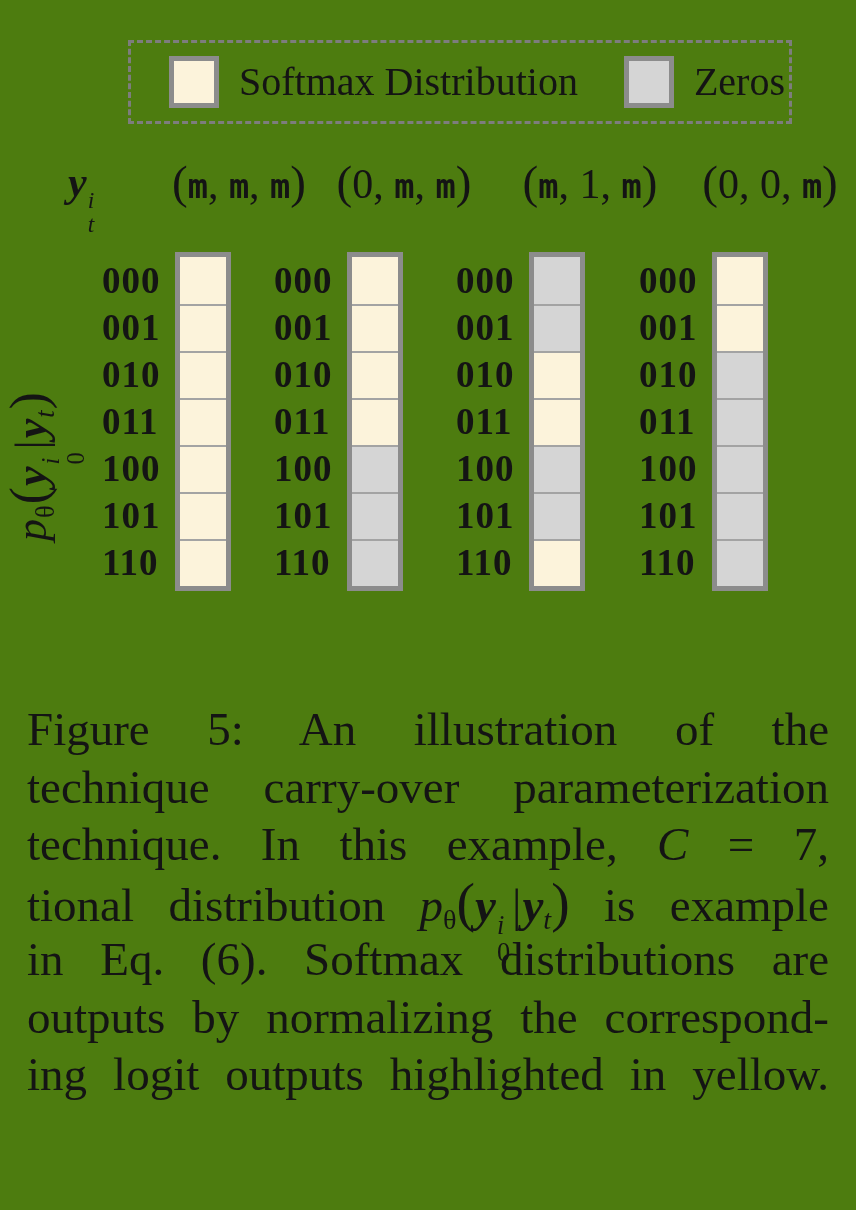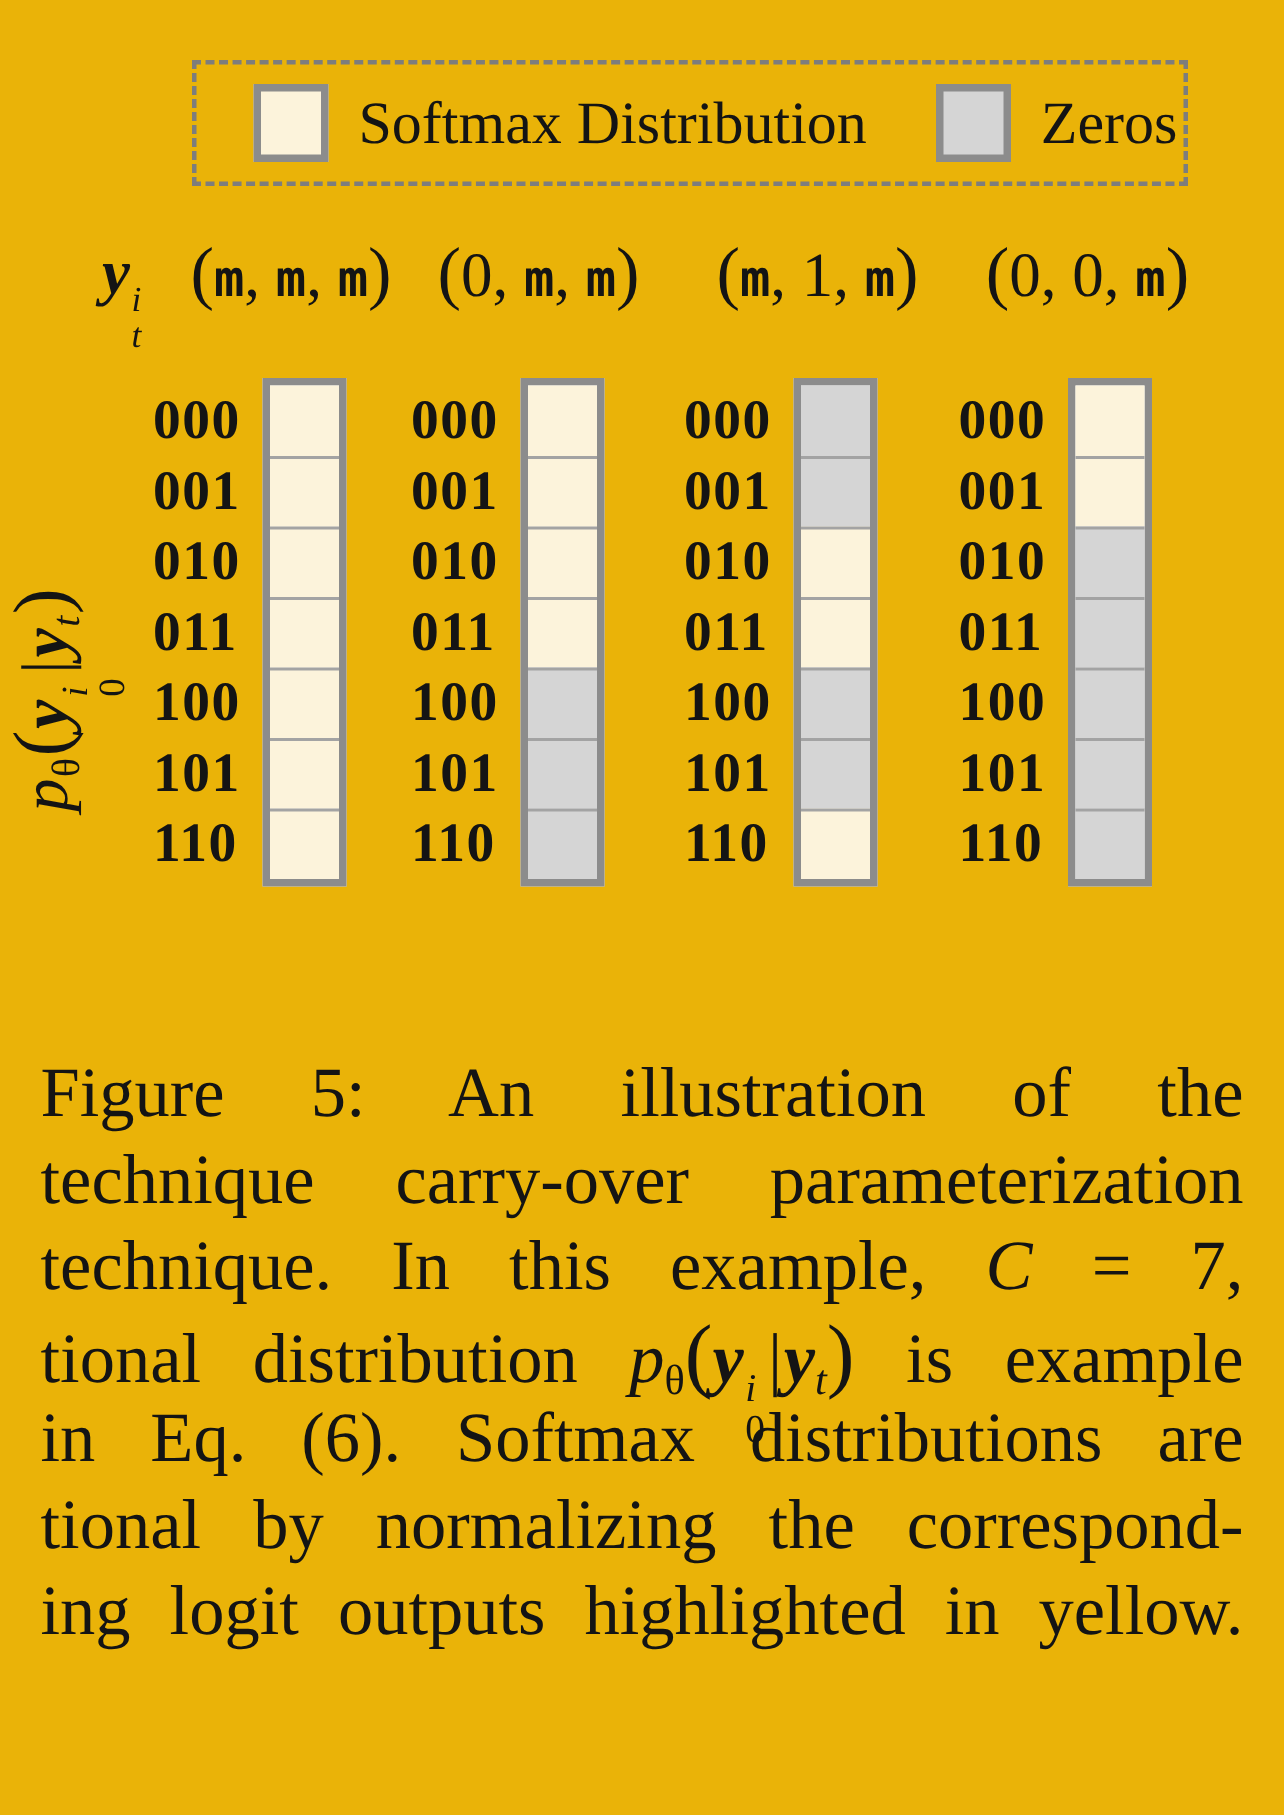--- a/index.html
+++ b/index.html
@@ -1,32 +1,32 @@
 <!DOCTYPE html>
 <html style="--softmax: #FCF3DB; --zeros: #D5D5D5; --bar_border: #8C8C8C; --cell_divider: #A3A3A3; --legend_border: #7D7D7D;"><head>
 <meta charset="utf-8">
 <style>
   html,body{margin:0;padding:0;background:#ffffff;}
-  .page{position:relative;width:856px;height:1210px;background:#eab308;overflow:hidden;
+  .page{position:relative;width:856px;height:1210px;background:#4d7c0f;overflow:hidden;
         font-family:"Liberation Serif","DejaVu Serif",serif;color:#141414;}
 
   
   .legend{position:absolute;left:128px;top:40px;width:664px;height:84px;
           border:3px dashed #7d7d7d;box-sizing:border-box;
           display:flex;align-items:center;padding-left:38px;gap:46px;}
   .legend-item{display:flex;align-items:center;gap:20px;}
   .swatch{width:40px;height:42px;border:5px solid var(--bar_border);display:inline-block;}
   .swatch.softmax{background:var(--softmax);}
   .swatch.zeros{background:var(--zeros);}
   .legend-label{font-size:40px;line-height:1;white-space:nowrap;}
 
   
   .row-header{position:absolute;left:68px;top:156px;font-size:42px;line-height:52px;}
   .hdr{position:absolute;top:156px;transform:translateX(-50%);
-       font-size:42px;line-height:52px;white-space:nowrap;}
+       font-size:42px;line-height:52px;white-space:nowrap;margin-left:45px;}
   .hdr-1{left:194px;} .hdr-2{left:359px;text-align:right;} .hdr-3{left:545px;} .hdr-4{left:725px;}
   .tm{font-family:"DejaVu Sans Mono","Liberation Mono",monospace;font-weight:700;font-size:0.8em;}
   .hpar{font-size:1.12em;}
 
   
   .bi{font-weight:700;font-style:italic;}
   .it{font-style:italic;}
   sub{font-size:0.6em;vertical-align:-0.3em;line-height:0;}
   .ss{display:inline-flex;flex-direction:column;align-items:flex-start;
       font-size:0.56em;line-height:1.02;vertical-align:-0.52em;margin-left:1px;margin-right:1px;}
@@ -174,17 +174,17 @@
 
   <div class="caption" id="caption">
       <div class="cap-line"><span class="seg-r">Figure 5:  An illustration of the</span></div>
       <div class="cap-line"><span class="seg-r">technique carry-over parameterization</span></div>
       <div class="cap-line"><span class="seg-r">technique.  In this example, </span><span class="seg-i">C</span><span class="seg-r"> = 7,</span></div>
       <div class="cap-line"><span class="seg-r">tional distribution </span><span class="math"><span class="it">p</span><sub>θ</sub><span class="par">(</span><span class="bi">y</span><span class="ss">
             <span class="up it">i</span>
             <span class="dn">0</span>
           </span><span class="vbar">|</span><span class="bi">y</span><sub class="it">t</sub><span class="par">)</span></span><span class="seg-r"> is example</span></div>
       <div class="cap-line"><span class="seg-r">in Eq. (6).  Softmax distributions are</span></div>
-      <div class="cap-line"><span class="seg-r">tional by normalizing the correspond-</span></div>
+      <div class="cap-line"><span class="seg-r">outputs by normalizing the correspond-</span></div>
       <div class="cap-line"><span class="seg-r">ing logit outputs highlighted in yellow.</span></div>
     </div>
 
 </div>
 
 </body></html>

